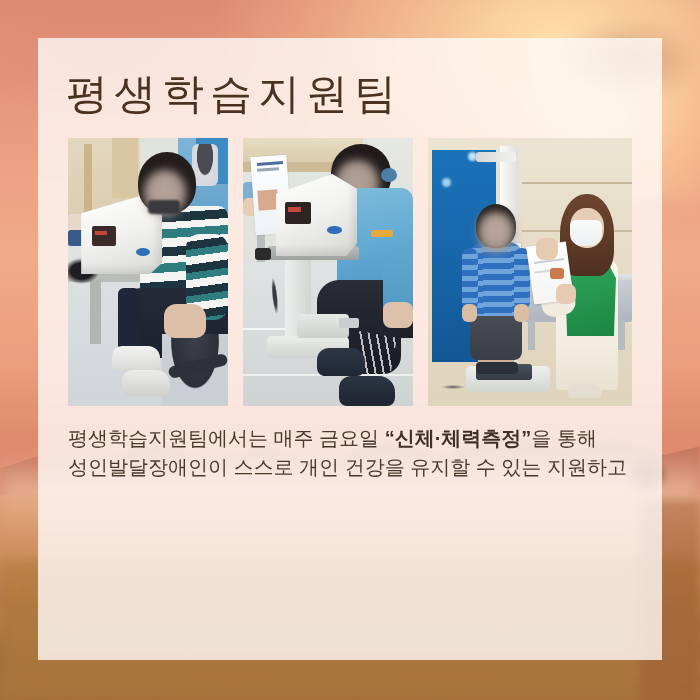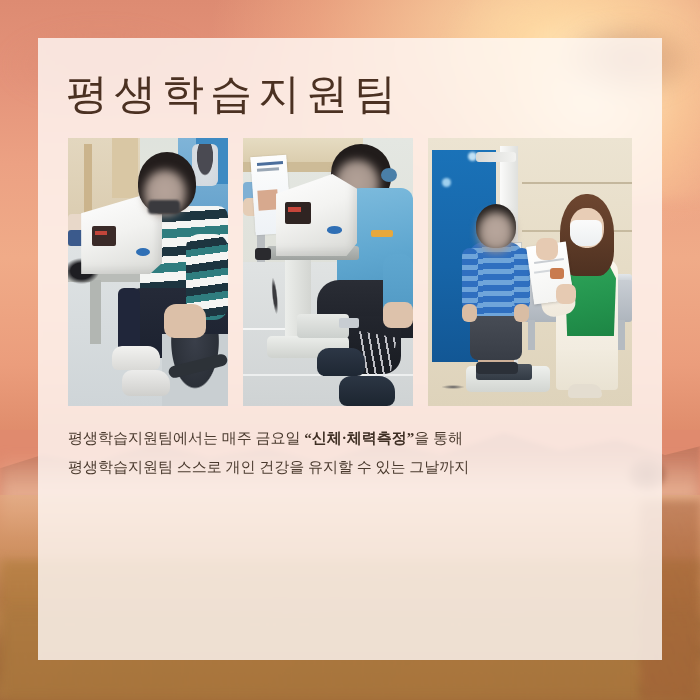--- a/index.html
+++ b/index.html
@@ -399,24 +399,24 @@
   .p3-stfshoe   { left:140px; top:246px; width:34px; height:14px;
                   background:#e4ddd0; border-radius: 8px 10px 4px 4px; }
 
   
   #body-copy {
     position: absolute;
     left: 68px; top: 424px;
     width: 566px;
   }
   .copy-line {
-    font-size: 15px;
+    font-size: 20px;
     line-height: 29px;
     color: #4a3a2e;
-    font-family: Liberation Serif, serif;
+    font-family: Liberation Sans, sans-serif;
     white-space: nowrap;
   }
   .copy-line b { font-weight: bold; color: #3f2f24; }
 </style>
 </head>
 <body>
 
 <div id="card">
 
   <div class="bg-sky ph-layer"></div>
@@ -556,16 +556,16 @@
       <div class="ph-layer p3-stfhand"></div>
       <div class="ph-layer p3-watch"></div>
       <div class="ph-layer p3-stfhand2"></div>
       <div class="ph-layer p3-stfshoe"></div>
     </div>
 
   </div>
 
   <div id="body-copy">
       <div class="copy-line"><span>평생학습지원팀에서는 매주 금요일 </span><b>“신체·체력측정”</b><span>을 통해</span></div>
-      <div class="copy-line"><span>평생학습지원팀 스스로 개인 건강을 유지할 수 있는 그날까지</span></div>
+      <div class="copy-line"><span>성인발달장애인이 스스로 개인 건강을 유지할 수 있는 지원하고</span></div>
     </div>
 
 </div>
 
 </body></html>

